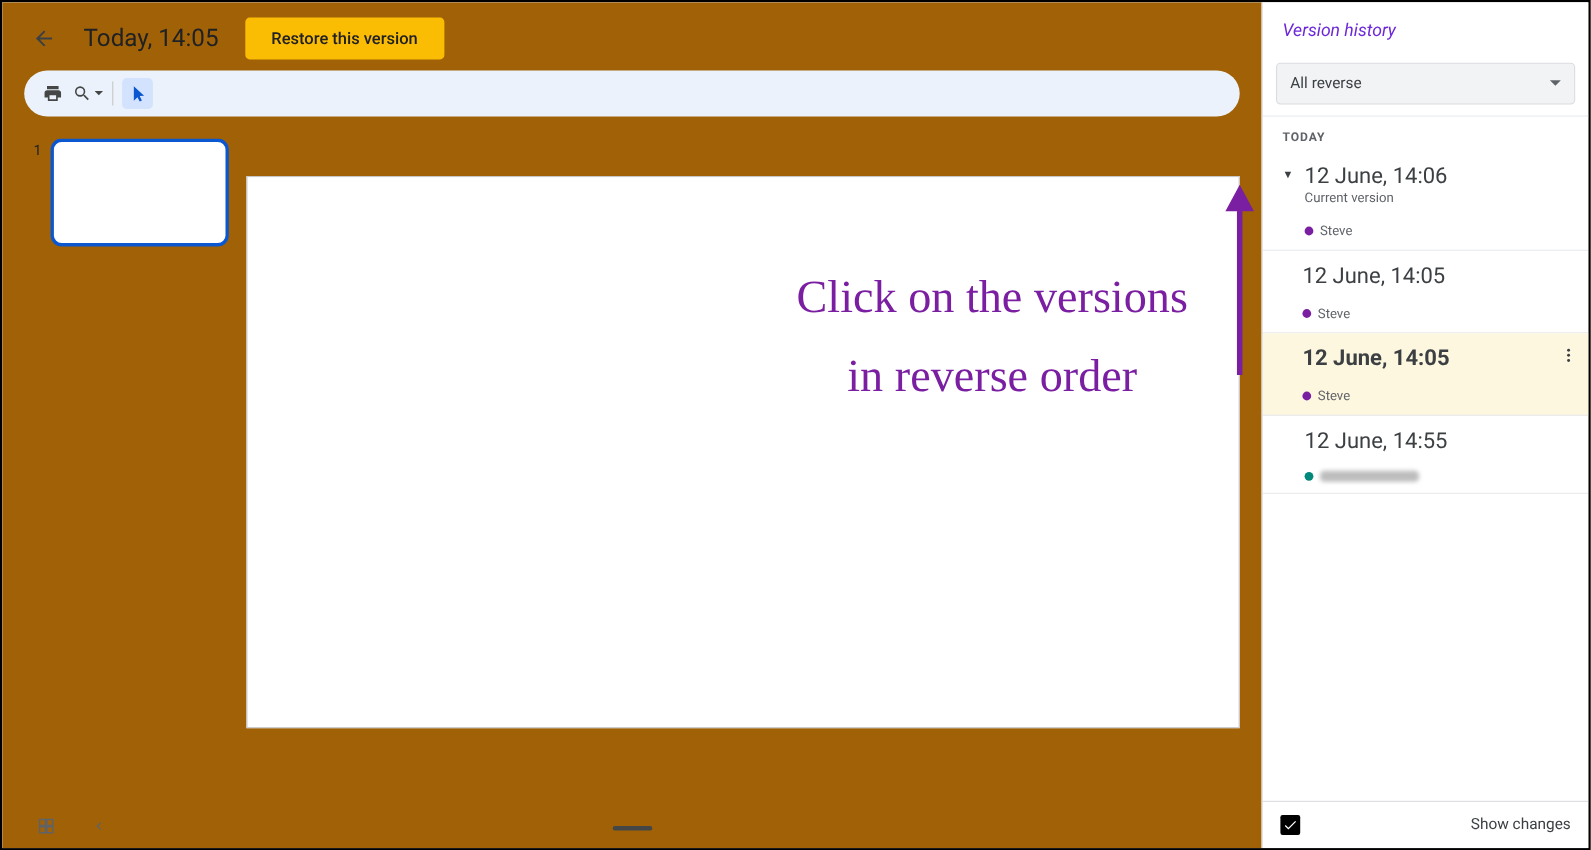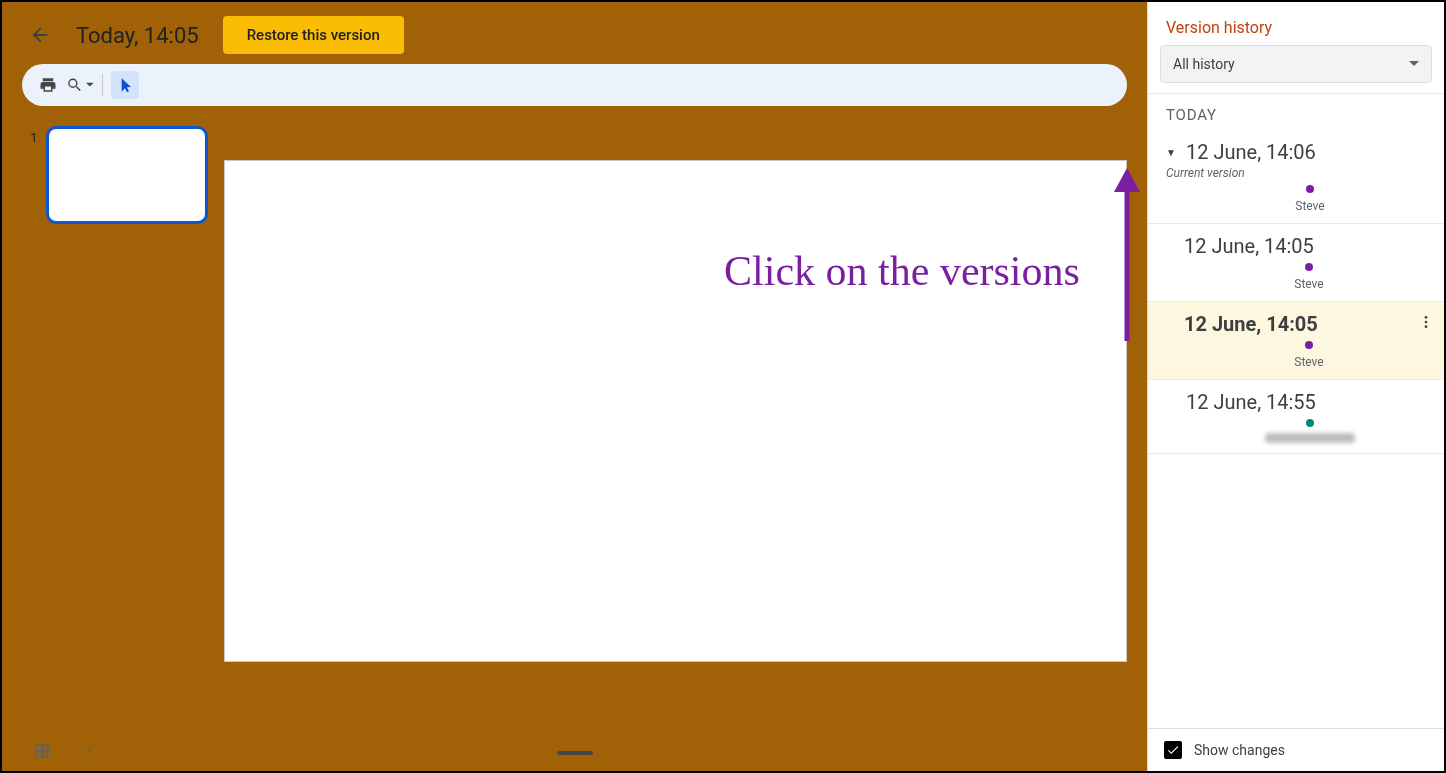--- a/index.html
+++ b/index.html
@@ -128,75 +128,76 @@
   .sidebar {
     position:absolute;
     right:0; top:0; bottom:0;
     width: 297px;
     background:#fff;
     border-left:1px solid #dadce0;
     display:flex; flex-direction:column;
   }
   .side-title {
     font-size: 16px;
-    color:#c2410c;
-    padding: 16px 18px 8px 18px;
+    color:#6d28d9;
+    padding: 16px 18px 20px 18px;
     font-weight:400;
+    font-style:italic;
   }
   .dropdown {
     margin: 0 12px 10px 12px;
     border: 1px solid #dadce0;
     border-radius: 4px;
     background: #f1f3f4;
     padding: 10px 12px;
     display:flex;
     justify-content:space-between;
     align-items:center;
     cursor:pointer;
     font-size:14px;
     color:#3c4043;
   }
   .group-label {
-    font-size: 15px;
+    font-size: 11px;
     letter-spacing: 0.8px;
-    font-weight: 400;
+    font-weight: 700;
     color:#5f6368;
     padding: 12px 16px 6px 18px;
     border-top:1px solid #e8eaed;
   }
   .ver-list { flex:1; overflow-y:auto; }
   .ver-item {
     padding: 10px 10px 10px 18px;
     border-bottom: 1px solid #e8eaed;
     cursor:pointer;
     position:relative;
   }
   .ver-item.selected {
     background:#fef7e0;
   }
   .ver-row1 { display:flex; align-items:center; gap:6px; }
   .ver-caret { width:14px; display:inline-block; color:#3c4043; font-size:10px;}
   .ver-indent { width:14px; display:inline-block;}
   .ver-time { font-size:20px; color:#3c4043; }
   .ver-item.selected .ver-time { font-weight:700; }
-  .ver-sub { font-size:12px; color:#5f6368; font-style:italic; margin-top:2px;}
-  .ver-editor { display:flex; align-items:center; gap:6px; margin-left:20px; margin-top:5px; font-size:12px; color:#5f6368;flex-direction:column;}
+  .ver-sub { font-size:12px; color:#5f6368; margin-left:20px; margin-top:2px;}
+  .ver-editor { display:flex; align-items:center; gap:6px; margin-left:20px; margin-top:16px; font-size:12px; color:#5f6368;}
   .editor-dot { width:8px; height:8px; border-radius:50%; }
   .dot-purple { background:#7b1fa2; }
   .dot-teal { background:#00897b; }
   .more-btn { position:absolute; right:10px; top:12px; cursor:pointer; color:#3c4043;}
   .editor-blur {
     width: 90px; height:10px; background:#bdbdbd; border-radius:4px;
     filter: blur(2px);
   }
   .side-footer {
     border-top:1px solid #dadce0;
     padding: 12px 16px;
     display:flex; align-items:center; gap:12px;
-    font-size:14px; color:#3c4043;
+    font-size:14px; color:#3c4043;justify-content:space-between;
   }
   .checkbox {
     width:18px; height:18px;
     background:#000;
     border-radius:2px;
     display:flex; align-items:center; justify-content:center;
     cursor:pointer;
   }
   .annotation-text {
     position:absolute;
@@ -278,21 +279,21 @@
         </svg>
     </div>
   </div>
 
   <div class="bottom-handle"></div>
 </div>
 
 <div class="sidebar">
   <div class="side-title">Version history</div>
   <div class="dropdown">
-    <span>All history</span>
+    <span>All reverse</span>
     <svg width="10" height="10" viewBox="0 0 10 10">
         <path fill="#5f6368" d="M0 2l5 5 5-5z"></path>
       </svg>
   </div>
   <div class="group-label">TODAY</div>
   <div class="ver-list">
 
     <div class="ver-item">
       <div class="ver-row1">
         <span class="ver-caret">▼</span>
@@ -349,17 +350,18 @@
       <svg width="14" height="14" viewBox="0 0 24 24">
           <path fill="#fff" d="M9 16.17L4.83 12 3.41 13.41 9 19 21 7l-1.41-1.41z"></path>
         </svg>
     </div>
     <span>Show changes</span>
   </div>
 </div>
 
 <div class="annotation-text">
   <span>Click on the versions</span><br>
+  <span>in reverse order</span>
 </div>
 <svg class="annotation-arrow" width="40" height="190">
   <line x1="17" y1="20" x2="17" y2="175" stroke="#7b1fa2" stroke-width="5"></line>
   <polygon points="17,2 4,26 30,26" fill="#7b1fa2"></polygon>
 </svg>
 
 </body></html>

